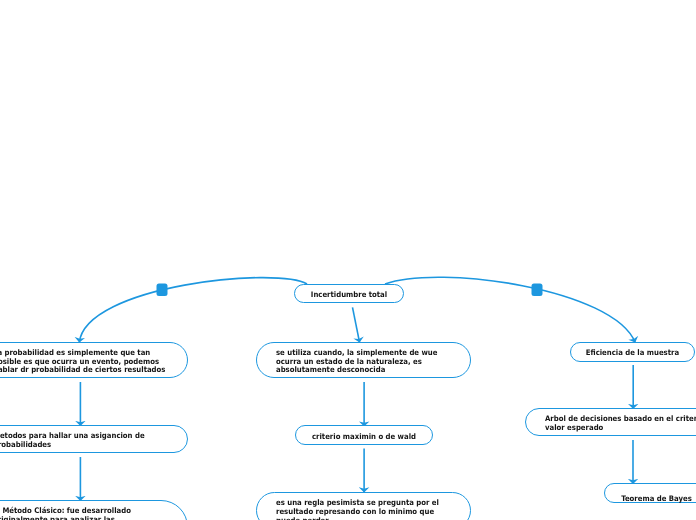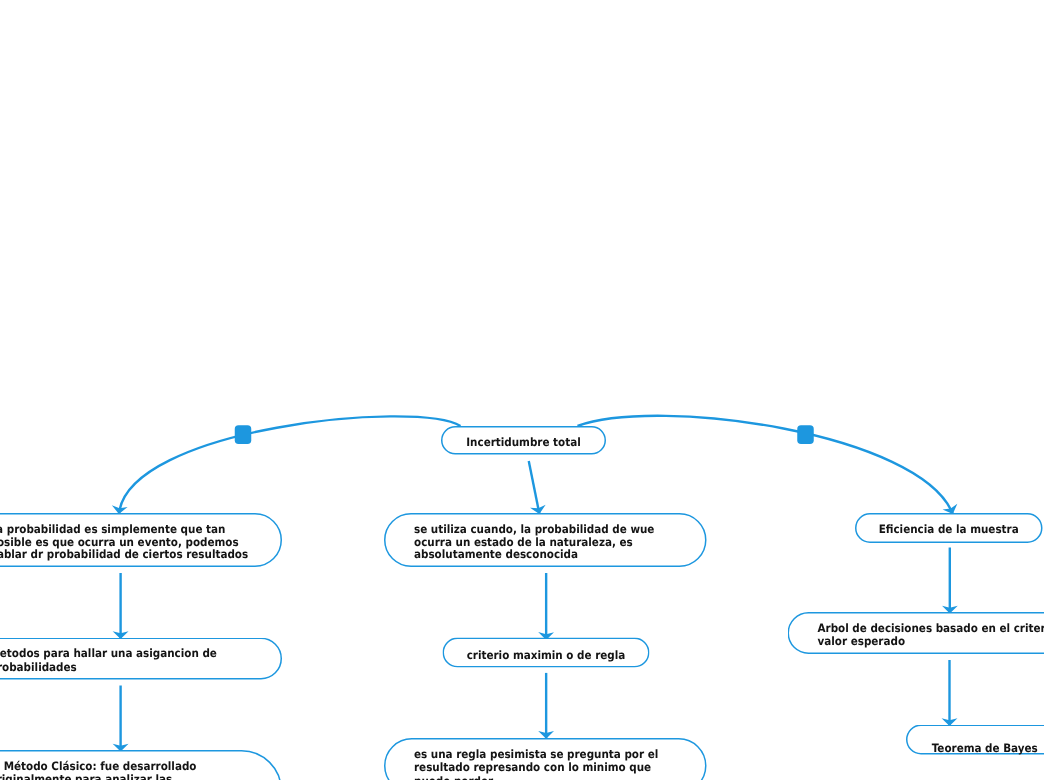--- a/index.html
+++ b/index.html
@@ -53,24 +53,24 @@
       <span>La probabilidad es simplemente que tan posible es que ocurra un evento, podemos hablar dr probabilidad de ciertos resultados</span>
     </div>
   <div class="node left" style="left:-27.2px;top:393.4px;width:214.9px;height:28.0px;">
       <span>Metodos para hallar una asigancion de probabilidades</span>
     </div>
   <div class="node left" style="left:-27.2px;top:468.4px;width:214.9px;height:53.7px;">
       <span>el Método Clásico: fue desarrollado originalmente para analizar las probabilidades en los juegos de azar, donde el supuesto de resultados igualmente probables</span>
     </div>
 
   <div class="node left" style="left:256.4px;top:310.0px;width:214.8px;height:36.4px;">
-      <span>se utiliza cuando, la probabilidad de wue ocurra un estado de la naturaleza, es absolutamente desconocida</span>
+      <span>se utiliza cuando, la simplemente de wue ocurra un estado de la naturaleza, es absolutamente desconocida</span>
     </div>
   <div class="node center" style="left:295px;top:393.4px;width:138px;height:19.6px;">
-      <span>criterio maximin o de regla</span>
+      <span>criterio maximin o de wald</span>
     </div>
   <div class="node center" style="left:570px;top:309.9px;width:124.9px;height:19.5px;">
       <span>Eficiencia de la muestra</span>
     </div>
 
   <div class="node left" style="left:256.4px;top:459.9px;width:214.8px;height:36.5px;">
       <span>es una regla pesimista se pregunta por el resultado represando con lo minimo que puede perder</span>
     </div>
   <div class="node left" style="left:525px;top:376.4px;width:222.5px;height:28.0px;">
       <span>Arbol de decisiones basado en el criterio del valor esperado</span>

